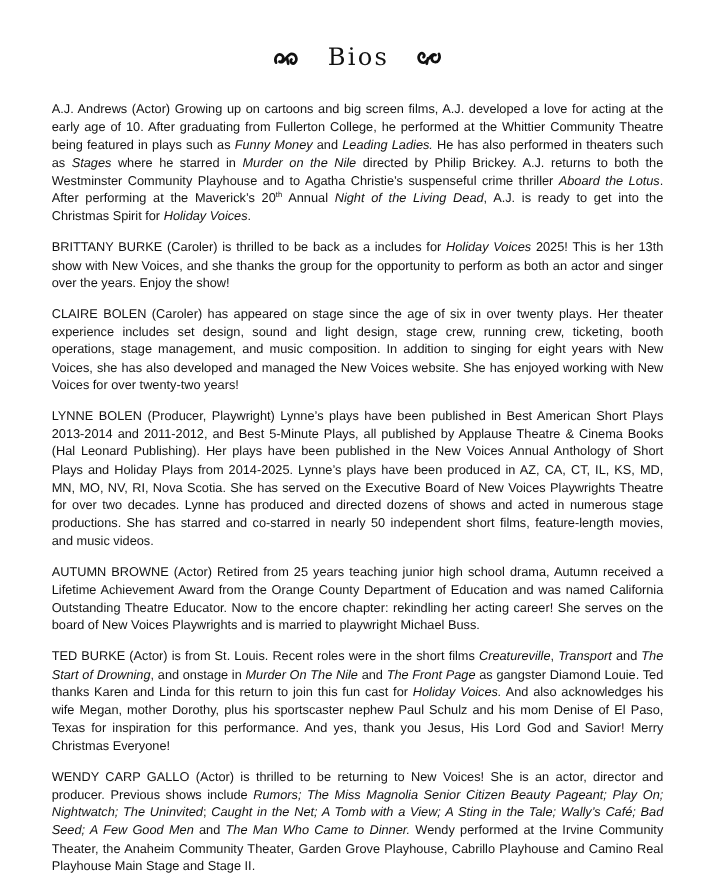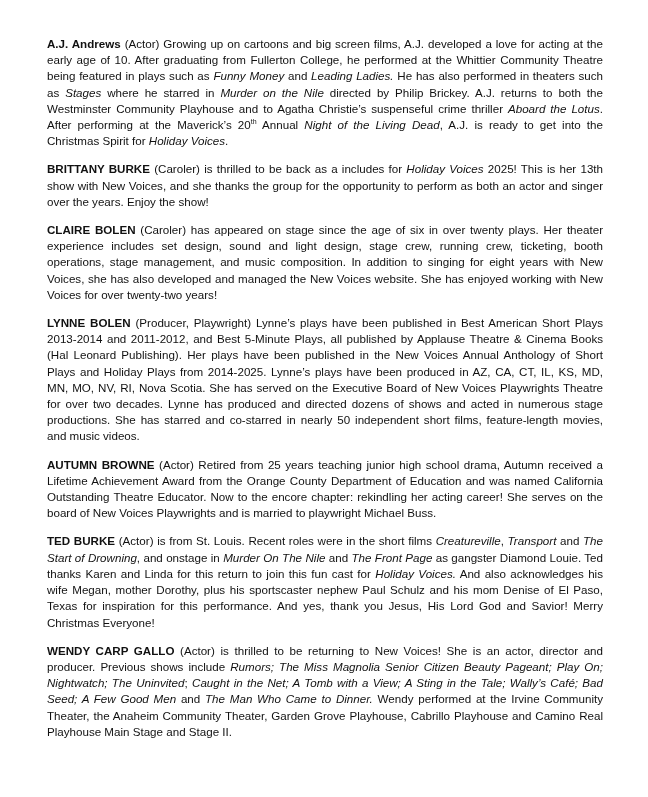--- a/index.html
+++ b/index.html
@@ -2,28 +2,41 @@
 <html><head>
 <meta charset="utf-8">
 <style>
   html, body { margin: 0; padding: 0; background: #ffffff; }
   body { width: 648px; height: 797px; overflow: hidden; position: relative; }
   .page { position: absolute; left: 47px; top: 36px; width: 556px; color: #111; font-family: "Liberation Sans", sans-serif; }
   .title-row { text-align: center; height: 34px; line-height: 34px; margin-bottom: 22px; }
   .title-row .orn { font-family: "DejaVu Serif", serif; font-size: 18px; font-weight: bold; color: #111; vertical-align: middle; }
   .title-row .title { font-family: "DejaVu Serif", serif; font-size: 22px; letter-spacing: 2px; margin: 0 18px; vertical-align: middle; font-weight: normal; }
   .bio { font-size: 11.6px; line-height: 16.2px; text-align: justify; margin: 0 0 12px 0; }
-  .bio .name { font-weight: bold; }
+  .bio .name { font-weight: normal; }
   .bio i { font-style: italic; }
   sup { font-size: 7px; line-height: 0; vertical-align: super; }
 </style>
 </head>
 <body>
 
 <div class="page">
+  <div class="title-row">
+    <span class="orn">
+      <svg width="26" height="16" viewBox="0 0 26 16" style="vertical-align:middle">
+        <path d="M3 12 C1 8,4 3,8 5 C11 7,9 12,6 11 M6 11 C10 14,13 4,17 4 C21 4,23 9,20 12 C18 14,15 11,17 9 M13 8 L14 13" fill="none" stroke="#111" stroke-width="2.4" stroke-linecap="round"></path>
+      </svg>
+    </span>
+    <span class="title">Bios</span>
+    <span class="orn">
+      <svg width="26" height="16" viewBox="0 0 26 16" style="vertical-align:middle">
+        <path d="M23 4 C25 8,22 13,18 11 C15 9,17 4,20 5 M20 5 C16 2,13 12,9 12 C5 12,3 7,6 4 C8 2,11 5,9 7 M13 8 L12 13" fill="none" stroke="#111" stroke-width="2.4" stroke-linecap="round"></path>
+      </svg>
+    </span>
+  </div>
 
   <div id="bios">
       <p class="bio"><span class="name">A.J. Andrews</span> <span class="role">(Actor)</span><span> Growing up on cartoons and big screen films, A.J. developed a love for acting at the early age of 10. After graduating from Fullerton College, he performed at the Whittier Community Theatre being featured in plays such as </span><i>Funny Money</i><span> and </span><i>Leading Ladies.</i><span> He has also performed in theaters such as </span><i>Stages</i><span> where he starred in </span><i>Murder on the Nile</i><span> directed by Philip Brickey.  A.J. returns to both the Westminster Community Playhouse and to Agatha Christie’s suspenseful crime thriller </span><i>Aboard the Lotus</i><span>. After performing at the Maverick’s 20</span><sup>th</sup><span> Annual </span><i>Night of the Living Dead</i><span>, A.J. is ready to get into the Christmas Spirit for </span><i>Holiday Voices</i><span>.</span></p>
       <p class="bio"><span class="name">BRITTANY BURKE</span> <span class="role">(Caroler)</span><span> is thrilled to be back as a includes for </span><i>Holiday Voices</i><span> 2025! This is her 13th show with New Voices, and she thanks the group for the opportunity to perform as both an actor and singer over the years. Enjoy the show!</span></p>
       <p class="bio"><span class="name">CLAIRE BOLEN</span> <span class="role">(Caroler)</span><span> has appeared on stage since the age of six in over twenty plays. Her theater experience includes set design, sound and light design, stage crew, running crew, ticketing, booth operations, stage management, and music composition. In addition to singing for eight years with New Voices, she has also developed and managed the New Voices website. She has enjoyed working with New Voices for over twenty-two years!</span></p>
       <p class="bio"><span class="name">LYNNE BOLEN</span> <span class="role">(Producer, Playwright)</span><span> Lynne’s plays have been published in Best American Short Plays 2013-2014 and 2011-2012, and Best 5-Minute Plays, all published by Applause Theatre &amp; Cinema Books (Hal Leonard Publishing). Her plays have been published in the New Voices Annual Anthology of Short Plays and Holiday Plays from 2014-2025. Lynne’s plays have been produced in AZ, CA, CT, IL, KS, MD, MN, MO, NV, RI, Nova Scotia. She has served on the Executive Board of New Voices Playwrights Theatre for over two decades. Lynne has produced and directed dozens of shows and acted in numerous stage productions. She has starred and co-starred in nearly 50 independent short films, feature-length movies, and music videos.</span></p>
       <p class="bio"><span class="name">AUTUMN BROWNE</span> <span class="role">(Actor)</span><span> Retired from 25 years teaching junior high school drama, Autumn received a Lifetime Achievement Award from the Orange County Department of Education and was named California Outstanding Theatre Educator. Now to the encore chapter: rekindling her acting career! She serves on the board of New Voices Playwrights and is married to playwright Michael Buss.</span></p>
       <p class="bio"><span class="name">TED BURKE</span> <span class="role">(Actor)</span><span> is from St. Louis. Recent roles were in the short films </span><i>Creatureville</i><span>, </span><i>Transport</i><span> and </span><i>The Start of Drowning</i><span>, and onstage in </span><i>Murder On The Nile</i><span> and </span><i>The Front Page</i><span> as gangster Diamond Louie. Ted thanks Karen and Linda for this return to join this fun cast for </span><i>Holiday Voices.</i><span>  And also acknowledges his wife Megan, mother Dorothy, plus his sportscaster nephew Paul Schulz and his mom Denise of El Paso, Texas for inspiration for this performance.  And yes, thank you Jesus, His Lord God and Savior! Merry Christmas Everyone!</span></p>
       <p class="bio"><span class="name">WENDY CARP GALLO</span> <span class="role">(Actor)</span><span> is thrilled to be returning to New Voices!  She is an actor, director and producer. Previous shows include </span><i>Rumors; The Miss Magnolia Senior Citizen Beauty Pageant; Play On; Nightwatch; The Uninvited</i><span>; </span><i>Caught in the Net; A Tomb with a View; A Sting in the Tale; Wally’s Café; Bad Seed; A Few Good Men</i><span> and </span><i>The Man Who Came to Dinner.</i><span>  Wendy performed at the Irvine Community Theater, the Anaheim Community Theater, Garden Grove Playhouse, Cabrillo Playhouse and Camino Real Playhouse Main Stage and Stage II.</span></p>
     </div>

